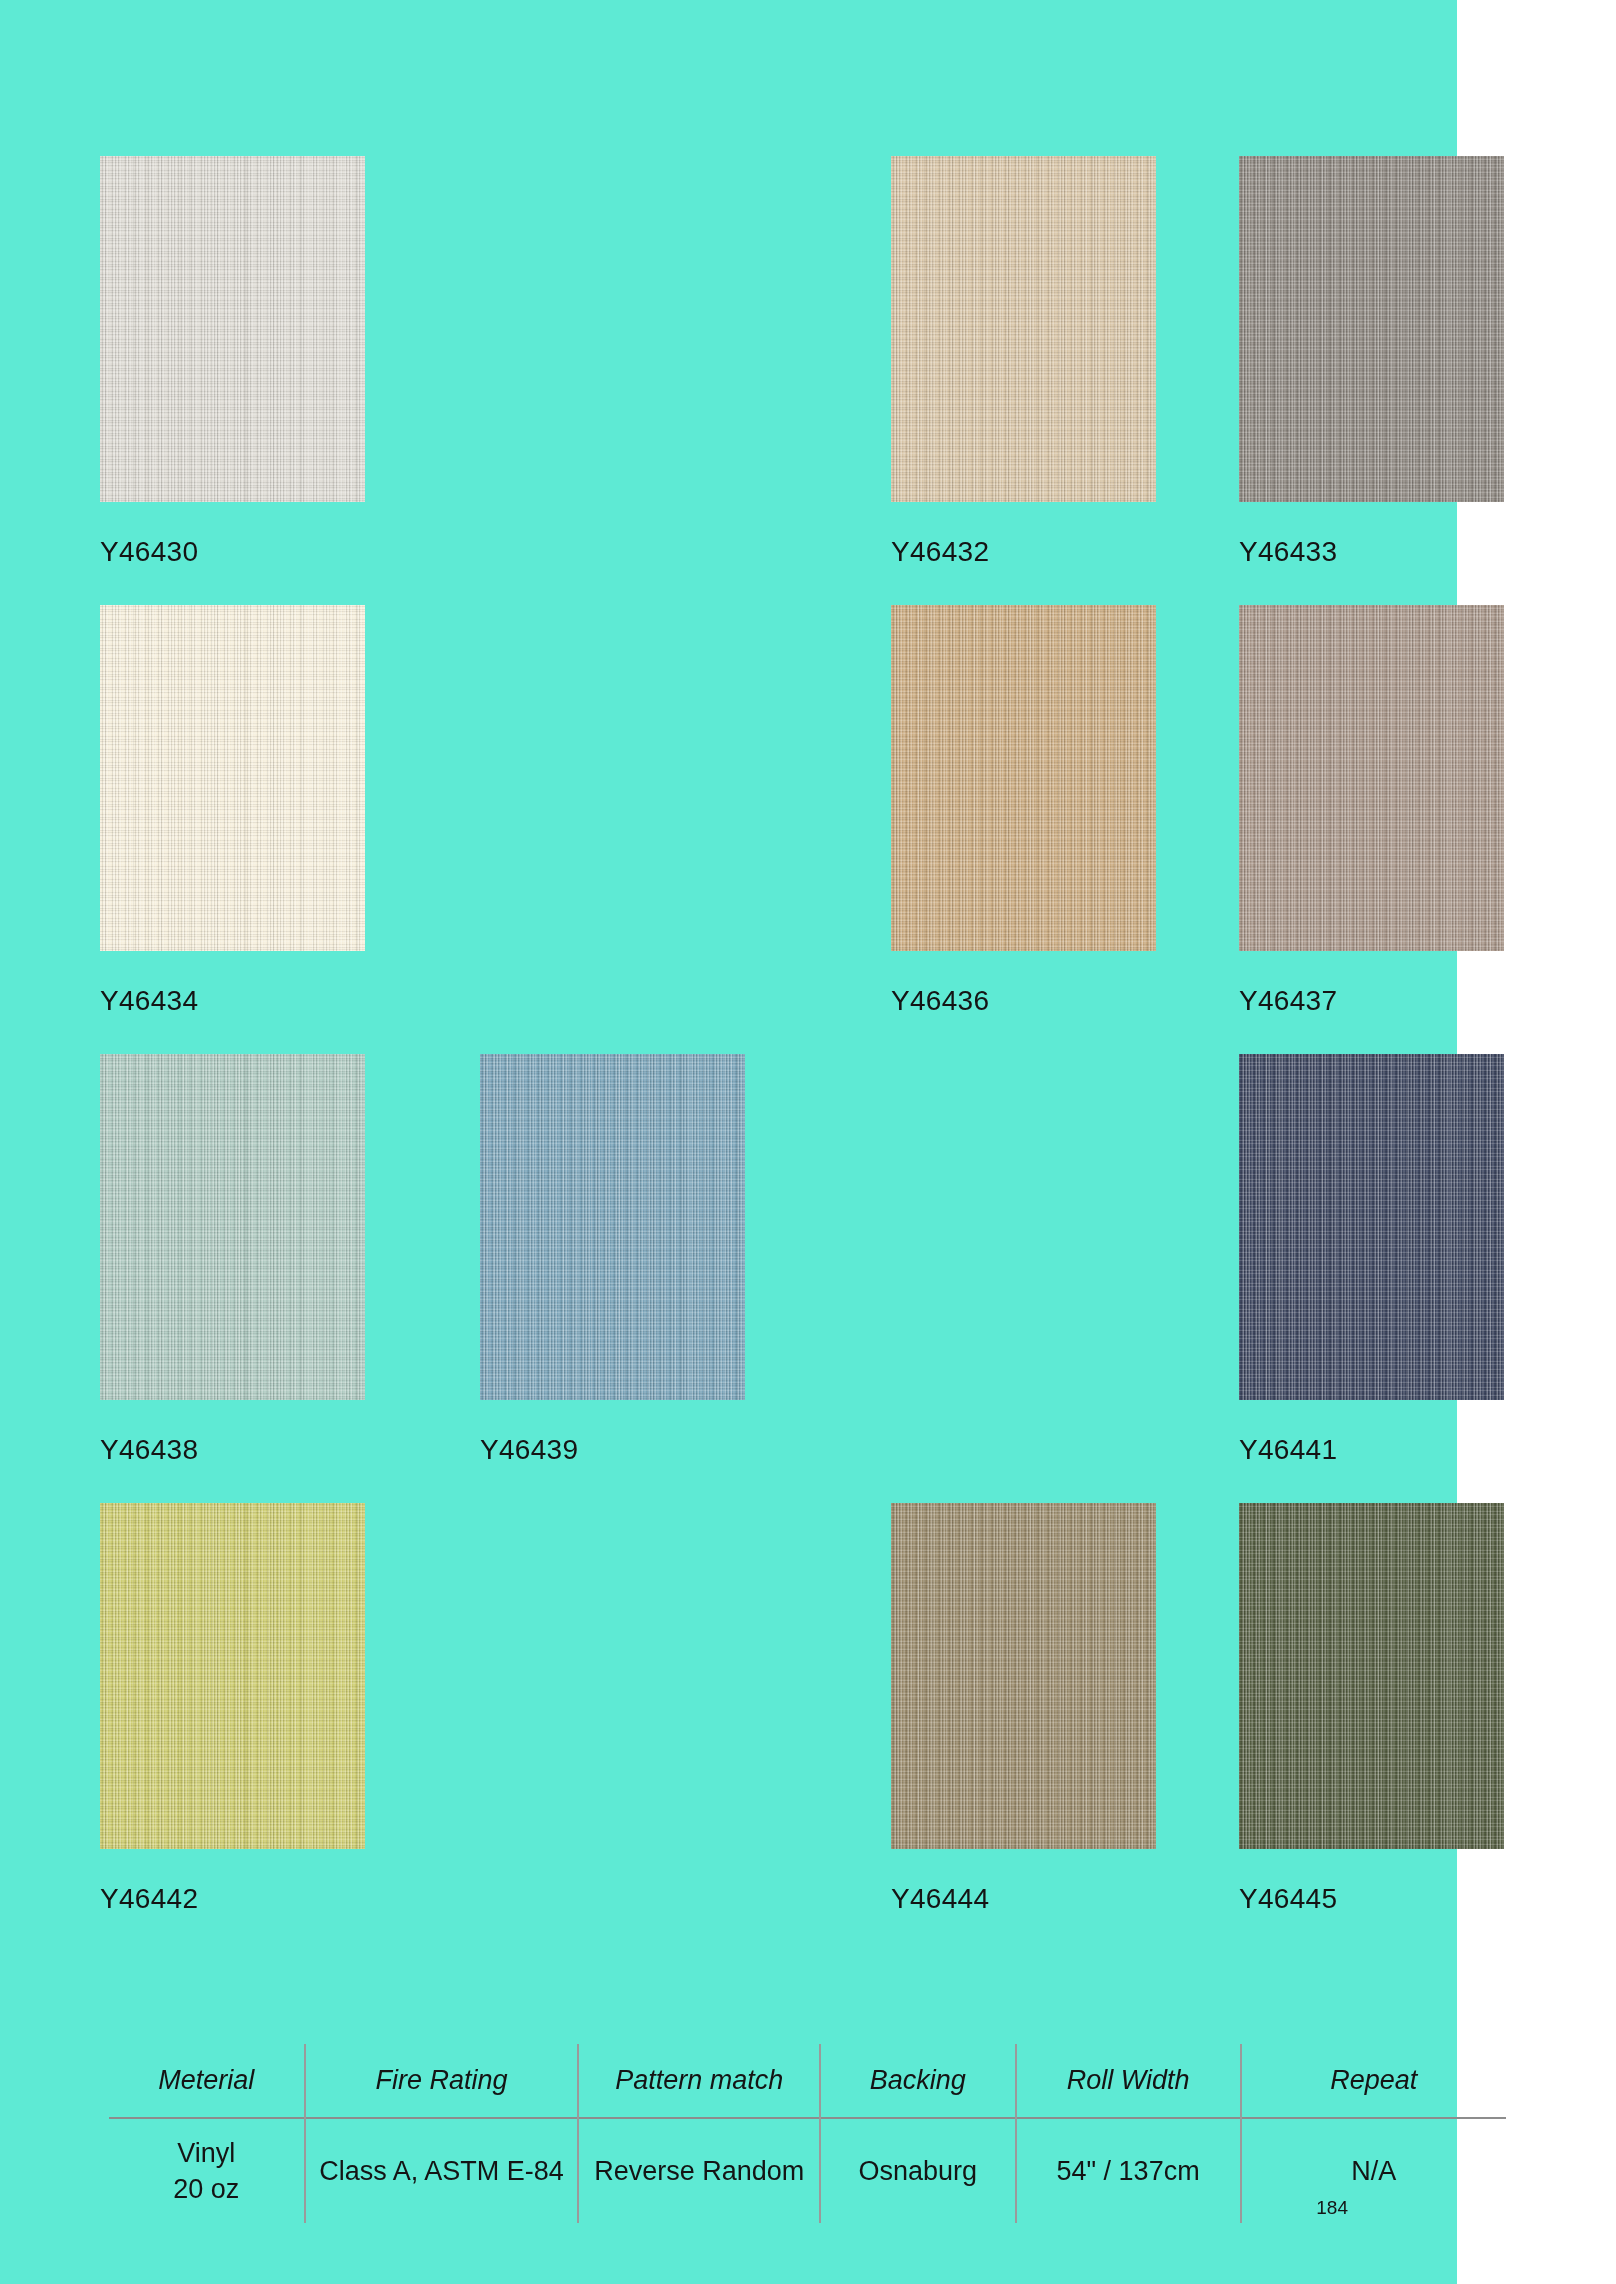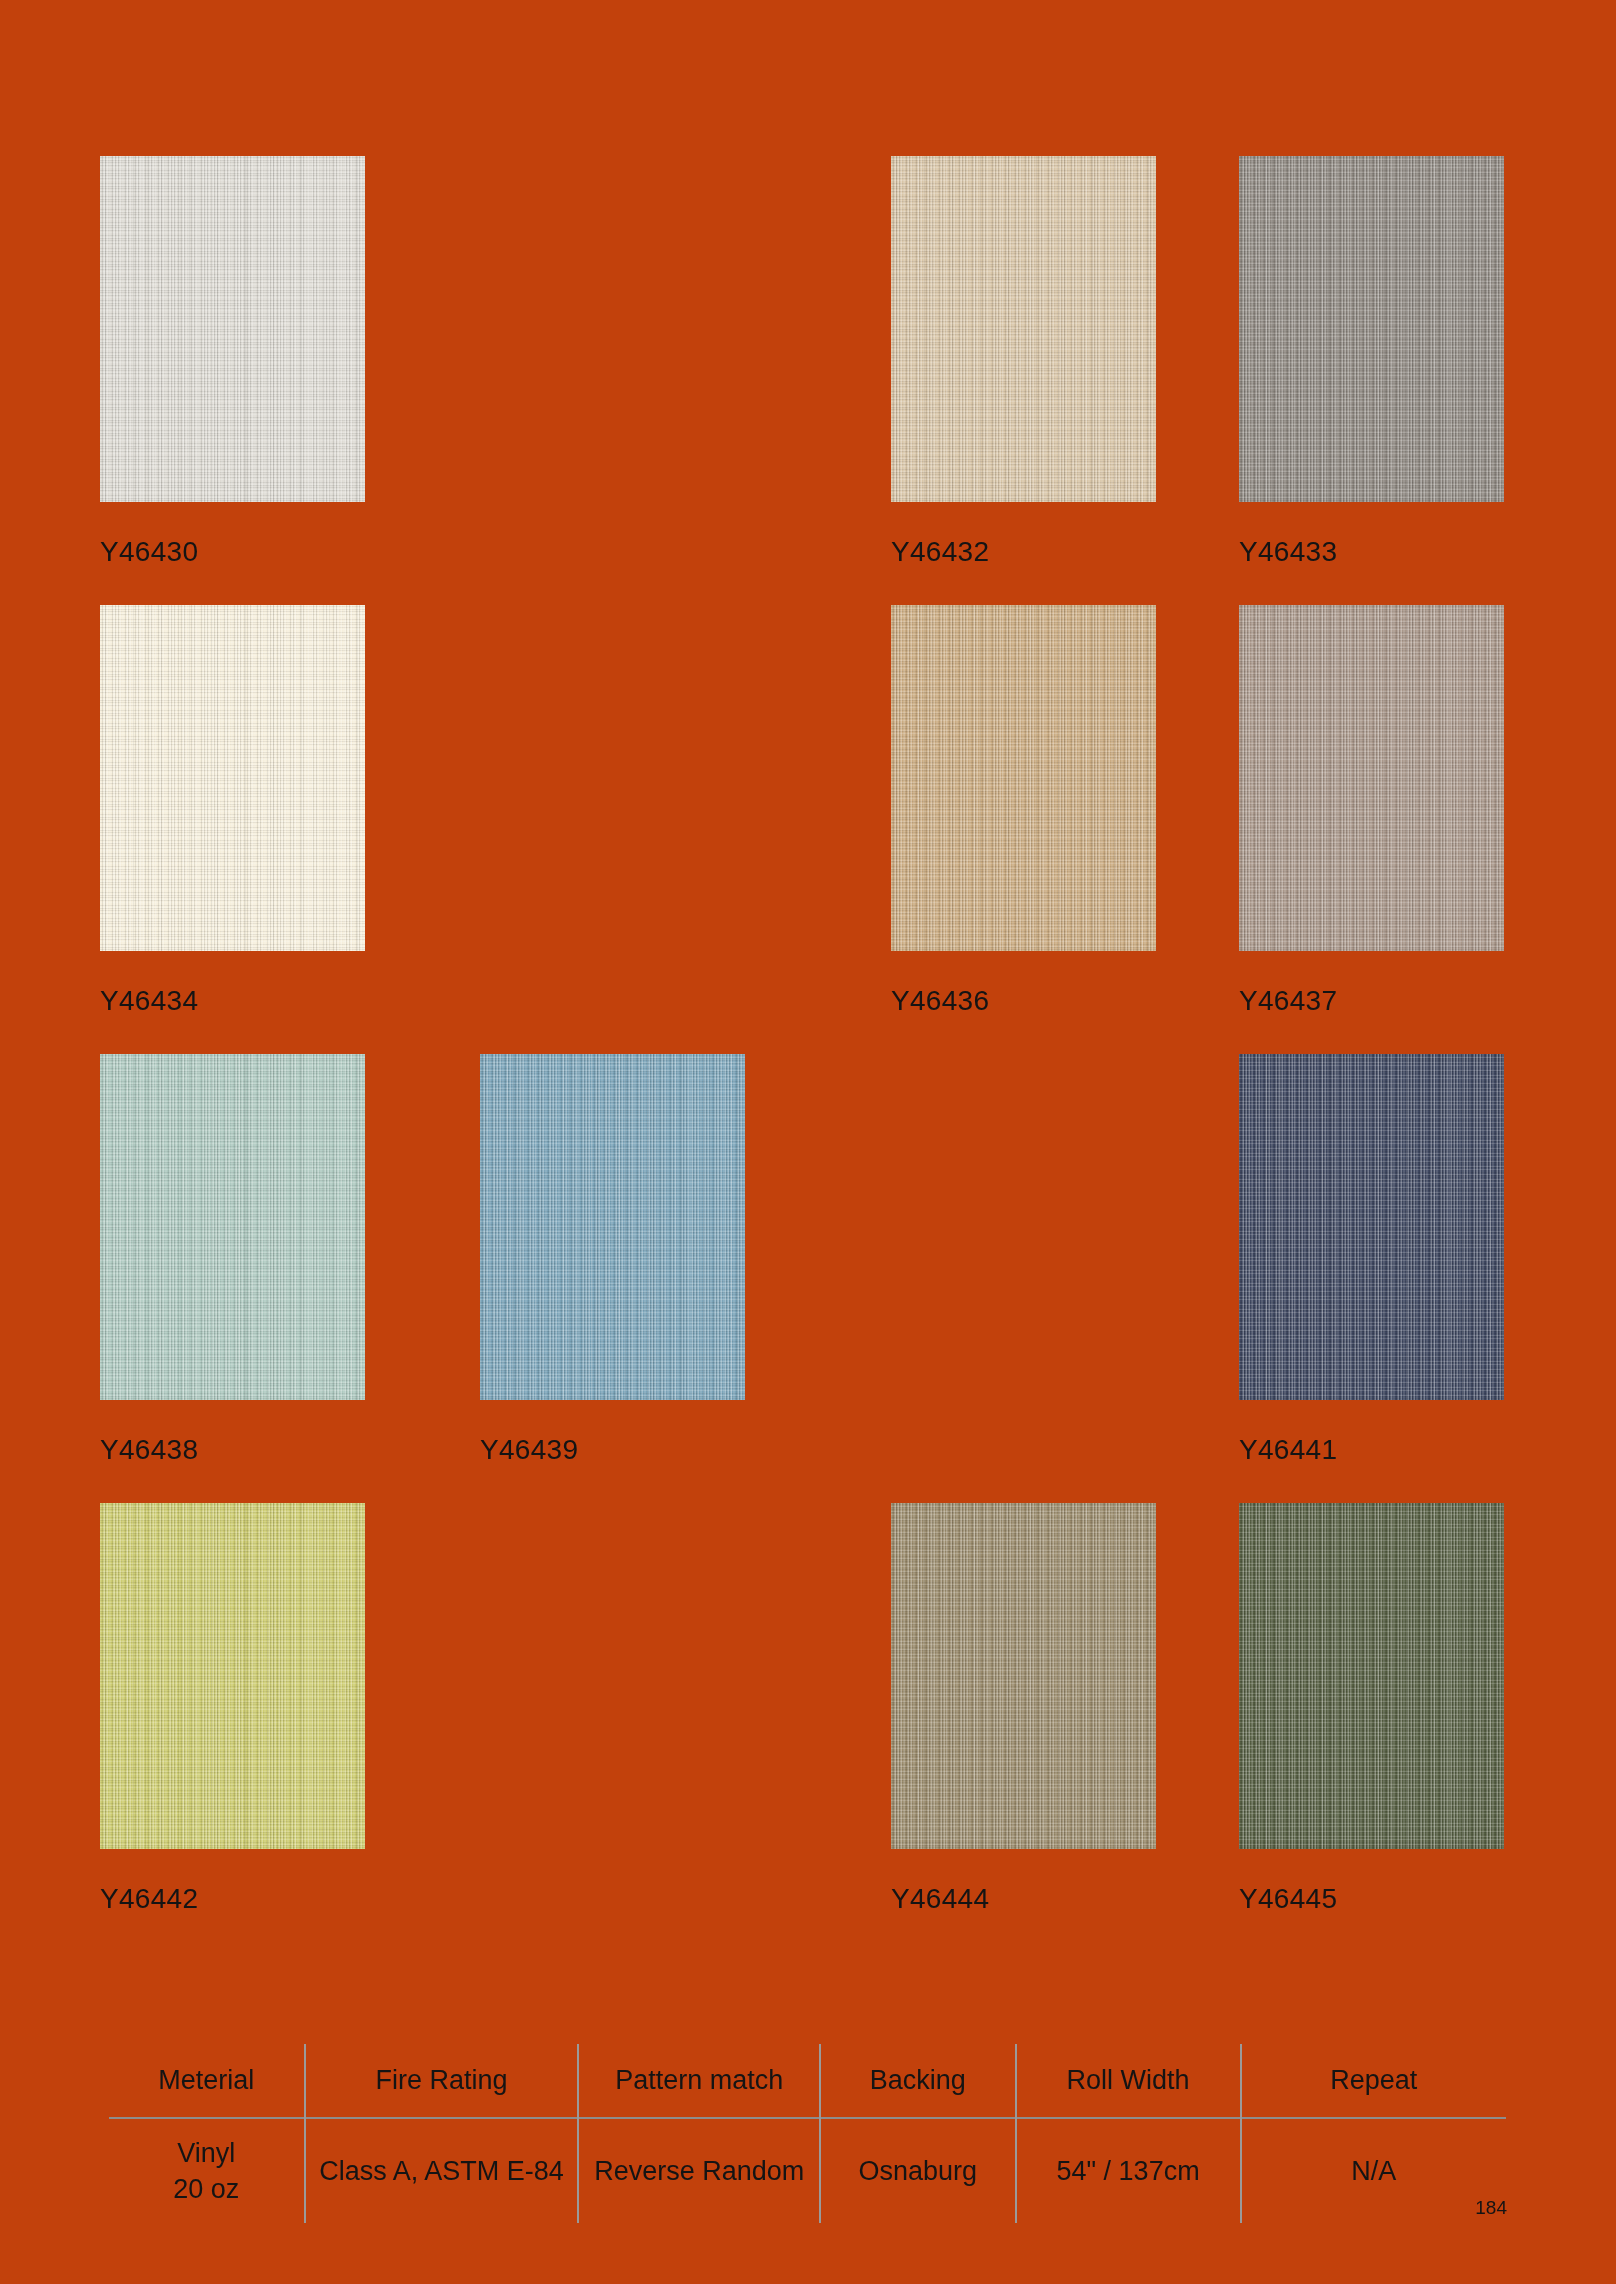--- a/index.html
+++ b/index.html
@@ -12,23 +12,23 @@
     height: 2284px;
     font-family: "Liberation Sans", sans-serif;
     color: #111111;
     position: relative;
     overflow: hidden;
   }
 
   .page {
     position: absolute;
     left: 0; top: 0;
-    width: 1616px;
+    width: 1457px;
     height: 2284px;
-    background: #c2410c;
+    background: #5eead4;
   }
 
   
   .swatch-grid {
     position: absolute;
     left: 100px;
     top: 156px;
     width: 1393px;
   }
   .swatch-row {
@@ -123,20 +123,21 @@
     padding: 0;
     text-align: center;
     vertical-align: middle;
     font-weight: normal;
     color: #141414;
   }
   .spec-table thead th {
     font-size: 27px;
     height: 73px;
     border-right: 2px solid #9a9a9a;
+    font-style: italic;
   }
   .spec-table thead th:last-child { border-right: 0; }
   .spec-table tbody td {
     font-size: 27px;
     height: 104px;
     border-right: 2px solid #9a9a9a;
     border-top: 2.6px solid #8d8d8d;
     line-height: 1.35;
   }
   .spec-table tbody td:last-child { border-right: 0; }

